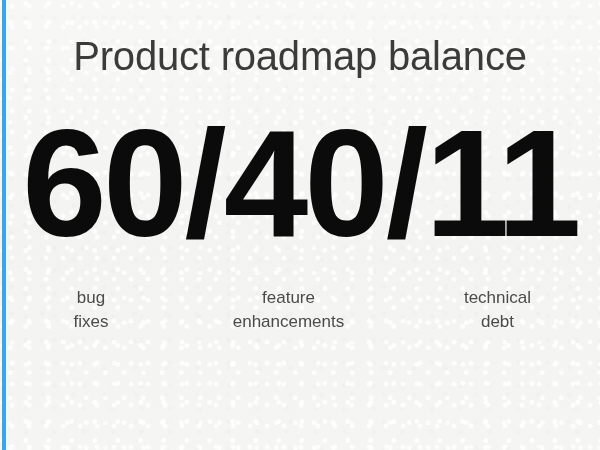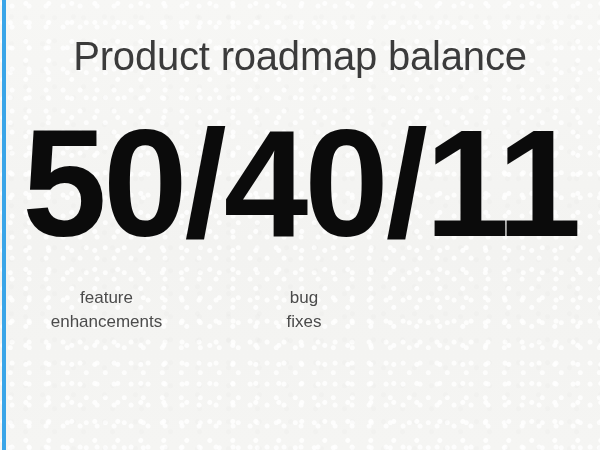--- a/index.html
+++ b/index.html
@@ -115,36 +115,40 @@
 
 <div id="slide">
 
   <div id="accent-bar" style="background: rgb(58, 165, 232);"></div>
 
   <div id="content">
 
     <div id="title" style="color: rgb(59, 59, 59);">Product roadmap balance</div>
 
     <div id="ratio-row" style="color: rgb(11, 11, 11);">
-      <span class="num">50</span>
+      <span class="num">60</span>
       <span class="slash">/</span>
       <span class="num">40</span>
       <span class="slash">/</span>
       <span class="num">11</span>
     </div>
 
     <div id="captions">
 
+      <div class="caption" id="caption-bug">
+        <span class="line">bug</span>
+        <span class="line">fixes</span>
+      </div>
+
       <div class="caption" id="caption-feature">
         <span class="line">feature</span>
         <span class="line">enhancements</span>
       </div>
 
-      <div class="caption" id="caption-bug">
-        <span class="line">bug</span>
-        <span class="line">fixes</span>
+      <div class="caption" id="caption-technical">
+        <span class="line">technical</span>
+        <span class="line">debt</span>
       </div>
-
 
     </div>
 
   </div>
 </div>
 
 </body></html>

